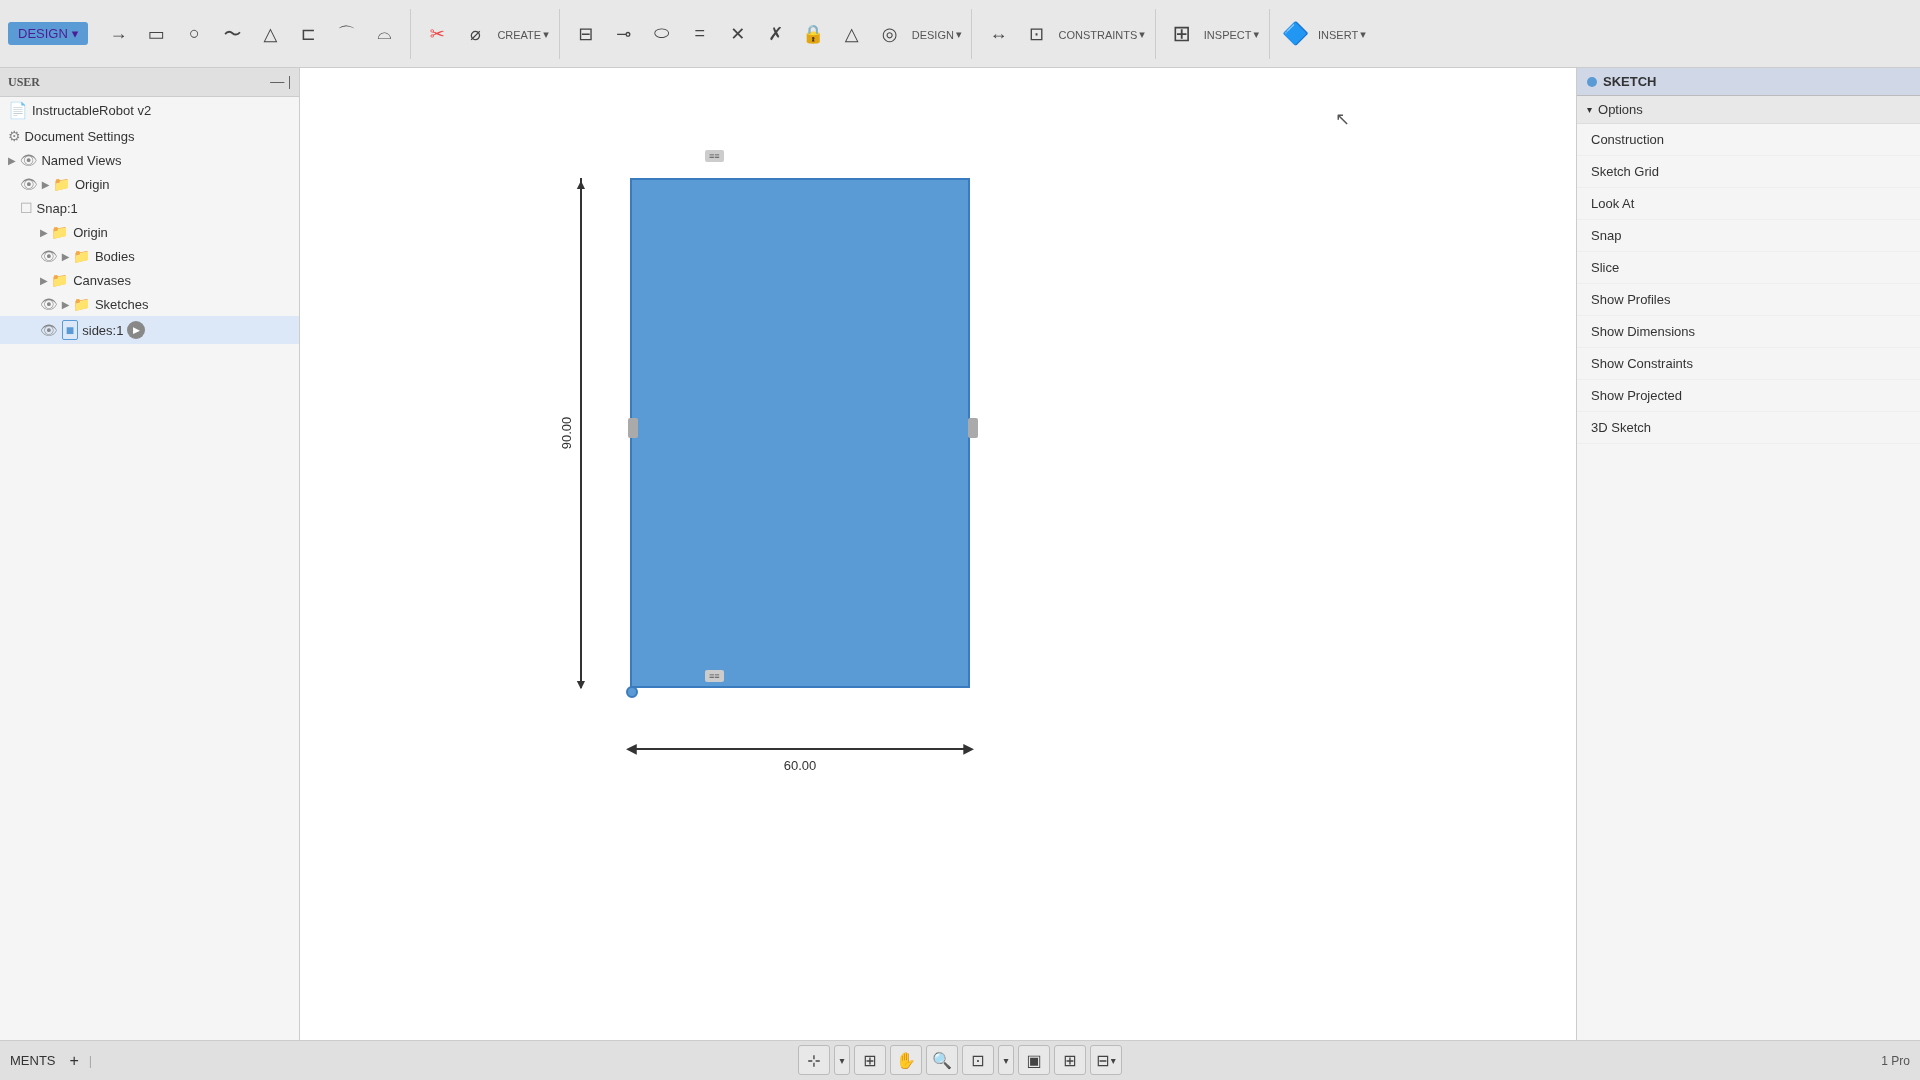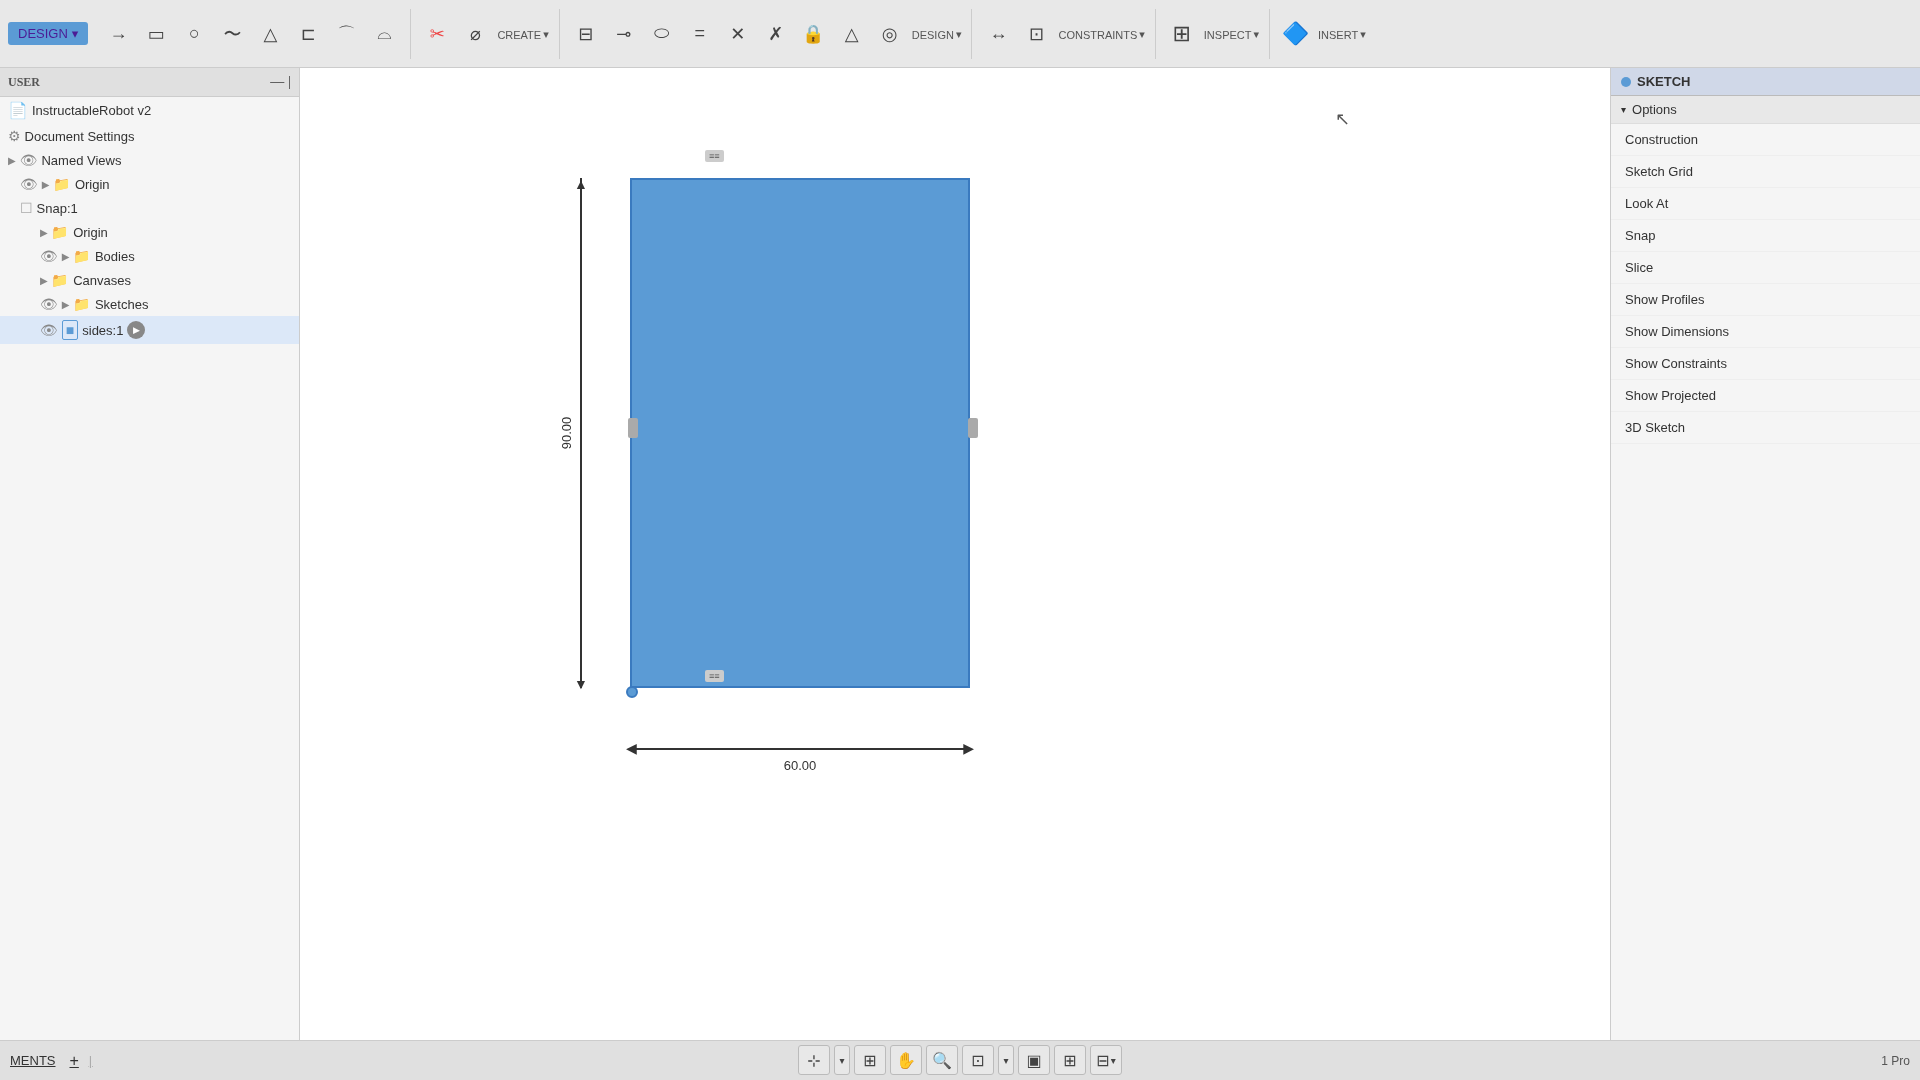--- a/index.html
+++ b/index.html
@@ -265,21 +265,21 @@
       border-radius: 50%;
       background: #5b9bd5;
       border: 2px solid #3a7abf;
     }
 
     
     #right-panel {
       position: absolute;
       top: 68px;
       right: 0;
-      width: 310px;
+      width: 344px;
       bottom: 40px;
       background: #f5f5f5;
       border-left: 1px solid #ccc;
     }
     .right-panel-header {
       background: #d0d8e8;
       padding: 6px 10px;
       font-size: 13px;
       font-weight: bold;
       color: #333;
@@ -314,21 +314,20 @@
     #status-bar {
       position: absolute;
       bottom: 0; left: 0; right: 0;
       height: 40px;
       background: #e0e0e0;
       border-top: 1px solid #ccc;
       display: flex;
       align-items: center;
       padding: 0 10px;
       gap: 10px;
-      text-decoration: underline;
     }
     .bottom-center-tools {
       position: absolute;
       bottom: 5px;
       left: 50%;
       transform: translateX(-50%);
       display: flex;
       gap: 4px;
       align-items: center;
     }

